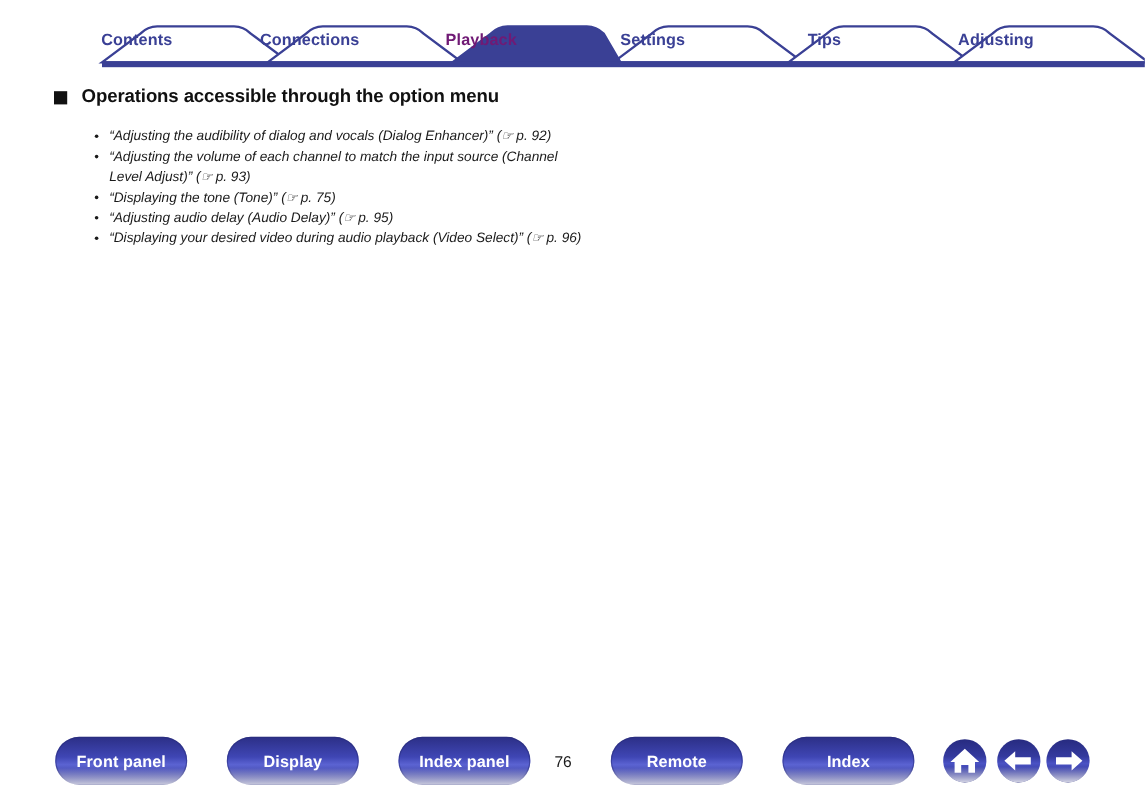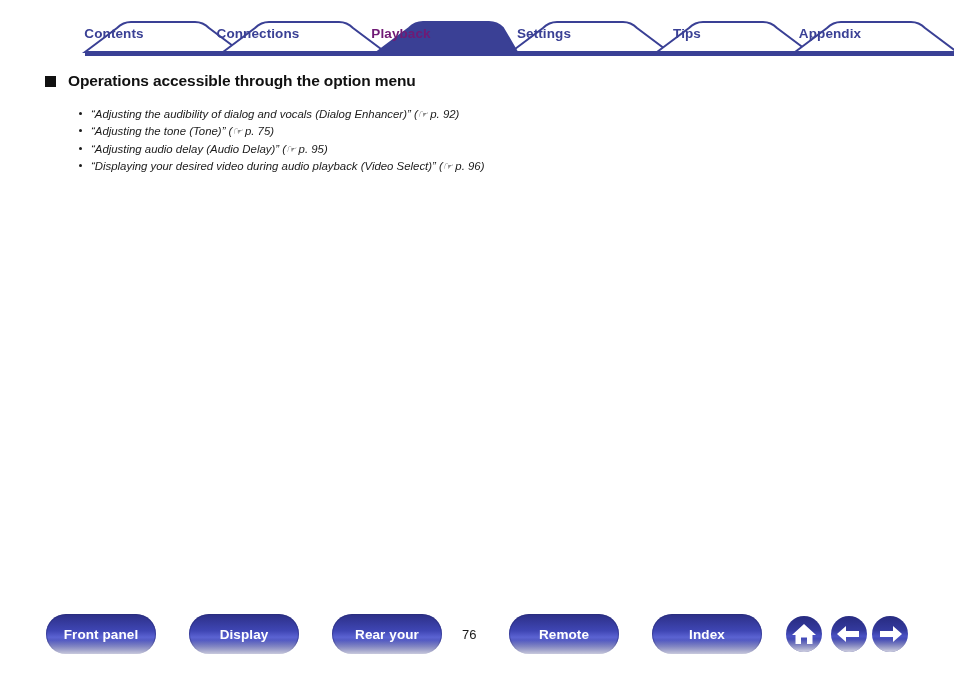--- a/index.html
+++ b/index.html
@@ -195,39 +195,42 @@
     <path d="M 332 52 L 364 28 Q 370 22 378 22 L 444 22 Q 452 22 458 28 L 472 52 Z" fill="#3a4095" stroke="#3a4095" stroke-width="2"></path>
 
     <rect x="40" y="51" width="872" height="5" fill="#3a4095"></rect>
   </svg>
 
   <div class="tab-label" style="left:114px">Contents</div>
   <div class="tab-label" style="left:258px">Connections</div>
   <div class="tab-label active" style="left:401px">Playback</div>
   <div class="tab-label" style="left:544px">Settings</div>
   <div class="tab-label" style="left:687px">Tips</div>
-  <div class="tab-label" style="left:830px">Appendix</div>
+  <div class="tab-label" style="left:830px">Adjusting</div>
 </div>
 
 <div class="content">
 
   <div class="section-heading">
     <span class="heading-square"></span>
     <span>Operations accessible through the option menu</span>
   </div>
 
   <ul class="bullet-list">
 
     <li>
       <span class="dot"></span><span>“Adjusting the audibility of dialog and vocals (Dialog Enhancer)” (</span><span class="ref"><span class="ref-icon">☞</span><span> p. 92)</span></span>
     </li>
 
-
-    <li>
-      <span class="dot"></span><span>“Adjusting the tone (Tone)” (</span><span class="ref"><span class="ref-icon">☞</span><span> p. 75)</span></span>
+    <li>
+      <span class="dot"></span><span>“Adjusting the volume of each channel to match the input source (Channel Level Adjust)” (</span><span class="ref"><span class="ref-icon">☞</span><span> p. 93)</span></span>
+    </li>
+
+    <li>
+      <span class="dot"></span><span>“Displaying the tone (Tone)” (</span><span class="ref"><span class="ref-icon">☞</span><span> p. 75)</span></span>
     </li>
 
     <li>
       <span class="dot"></span><span>“Adjusting audio delay (Audio Delay)” (</span><span class="ref"><span class="ref-icon">☞</span><span> p. 95)</span></span>
     </li>
 
     <li>
       <span class="dot"></span><span>“Displaying your desired video during audio playback (Video Select)” (</span><span class="ref"><span class="ref-icon">☞</span><span> p. 96)</span></span>
     </li>
 
@@ -236,21 +239,21 @@
 
 <div class="footer">
 
   <div class="pill" style="left:46px;  width:110px;justify-content:center;">
     <span>Front panel</span>
   </div>
   <div class="pill" style="left:189px; width:110px;">
     <span>Display</span>
   </div>
   <div class="pill" style="left:332px; width:110px;">
-    <span>Rear your</span>
+    <span>Index panel</span>
   </div>
 
   <div class="page-number">76</div>
 
   <div class="pill" style="left:652px; width:110px;">
     <span>Index</span>
   </div>
   <div class="pill" style="left:509px; width:110px;">
     <span>Remote</span>
   </div>

